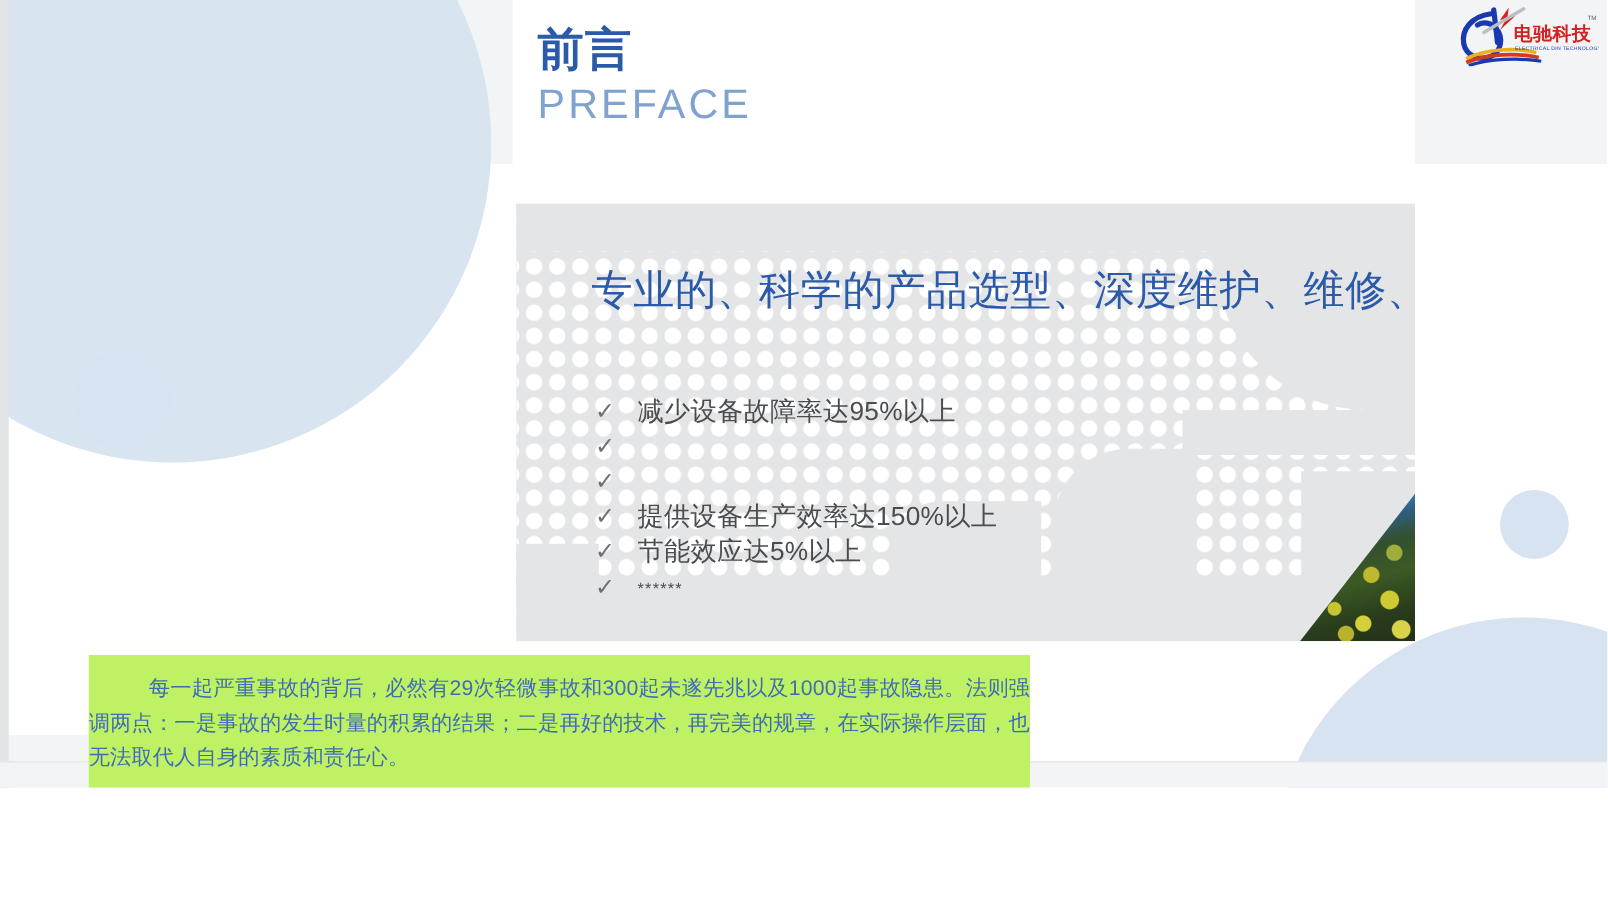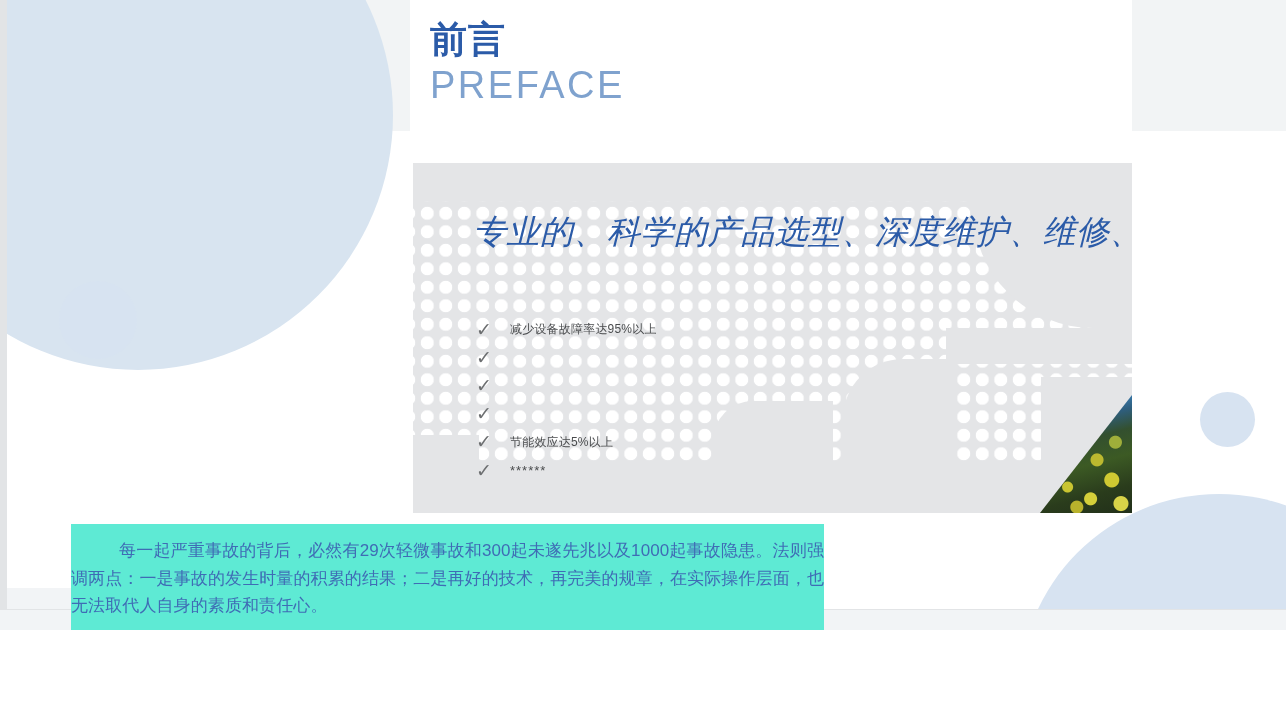--- a/index.html
+++ b/index.html
@@ -94,21 +94,21 @@
     font-size: 37px;
     font-weight: bold;
     color: #2b5ba8;
     letter-spacing: 1px;
     line-height: 1.1;
     white-space: nowrap;
   }
   .header-en {
     position: absolute;
     left: 19px; top: 65px;
-    font-size: 38px;
+    font-size: 33px;
     font-weight: normal;
     color: #7fa2ce;
     letter-spacing: 2.5px;
     line-height: 1.1;
     white-space: nowrap;
   }
 
   
   .card {
     position: absolute;
@@ -166,60 +166,60 @@
     position: absolute;
     left: 60px; top: 45px;
     width: 672px;
     font-size: 33px;
     font-weight: normal;
     color: #2b5ba8;
     line-height: 1.48;
     letter-spacing: 0.5px;
     white-space: nowrap;
   }
-  .headline-line { display: block; font-style: italic; }
+  .headline-line { display: block; }
 
   .bullets {
     position: absolute;
     left: 60px; top: 152px;
     width: 420px;
   }
   .bullet {
     display: flex;
     align-items: center;
     height: 28.2px;
   }
   .bullet-check {
     flex: 0 0 34px;
     font-size: 19px;
     color: #6d6f71;
     line-height: 1;
     text-align: left;
     padding-left: 3px;
   }
   .bullet-text {
-    font-size: 12px;
+    font-size: 21px;
     color: #4a4c4e;
     line-height: 1;
     letter-spacing: 0.2px;
     white-space: nowrap;
   }
   .bullet-stars {
     font-size: 13px;
     color: #4a4c4e;
     letter-spacing: 1px;
     line-height: 1;
   }
 
   
   .quote-panel {
     position: absolute;
     left: 71px; top: 524px;
     width: 753px; height: 153px;
-    background: #5eead4;
+    background: #bef264;
   }
   .quote-body {
     position: absolute;
     left: 0; top: 13px;
     width: 753px;
     font-size: 17px;
     color: #3f6cb5;
     line-height: 1.62;
     text-indent: 48px;
     letter-spacing: 0.1px;
@@ -285,31 +285,51 @@
         <span class="bullet-text">减少设备故障率达95%以上</span>
       </div>
       <div class="bullet">
         <span class="bullet-check">✓</span>
       </div>
       <div class="bullet">
         <span class="bullet-check">✓</span>
       </div>
       <div class="bullet">
         <span class="bullet-check">✓</span>
+        <span class="bullet-text">提供设备生产效率达150%以上</span>
       </div>
       <div class="bullet">
         <span class="bullet-check">✓</span>
         <span class="bullet-text">节能效应达5%以上</span>
       </div>
       <div class="bullet">
         <span class="bullet-check">✓</span>
         <span class="bullet-stars">******</span>
       </div>
     </div>
   </div>
 
   <div class="quote-panel">
     <div class="quote-body">每一起严重事故的背后，必然有29次轻微事故和300起未遂先兆以及1000起事故隐患。法则强调两点：一是事故的发生时量的积累的结果；二是再好的技术，再完美的规章，在实际操作层面，也无法取代人自身的素质和责任心。</div>
     <div class="quote-author">--帕布斯·海恩</div>
   </div>
 
+  <div class="logo">
+    <svg width="112" height="49" viewBox="0 0 112 49">
+
+      <path d="M26 7 C10 9 2 20 4 31 C6 41 17 45 26 41 C34 37 36 26 30 19 C26 14 19 13 15 16" fill="none" stroke="#1a39b0" stroke-width="4.2" stroke-linecap="round"></path>
+      <path d="M28 4 L31 30" fill="none" stroke="#1a39b0" stroke-width="4.2" stroke-linecap="round"></path>
+
+      <path d="M40 2 L33 12 L38 11 L33 20 L45 9 L39 10 Z" fill="#e02020"></path>
+
+      <path d="M20 22 L52 3" fill="none" stroke="#b9bfc6" stroke-width="2.6" stroke-linecap="round"></path>
+
+      <path d="M6 43 C22 35 44 34 62 38" fill="none" stroke="#e8b21a" stroke-width="3"></path>
+      <path d="M6 46 C22 39 46 38 64 42" fill="none" stroke="#d13a1f" stroke-width="3"></path>
+      <path d="M8 48.5 C24 43 48 42 66 45" fill="none" stroke="#1a39b0" stroke-width="2.6"></path>
+
+      <text x="44" y="28" font-family="'DejaVu Sans','Liberation Sans',sans-serif" font-size="15" font-weight="bold" fill="#d42020" letter-spacing="0.5">电驰科技</text>
+      <text x="45" y="36" font-family="'Liberation Sans',sans-serif" font-size="4.1" fill="#1a39b0" letter-spacing="0.25">ELECTRICAL DIN TECHNOLOGY</text>
+      <text x="103" y="12" font-family="'Liberation Sans',sans-serif" font-size="5" fill="#555a60">TM</text>
+    </svg>
+  </div>
 
 </div>
 
 </body></html>

